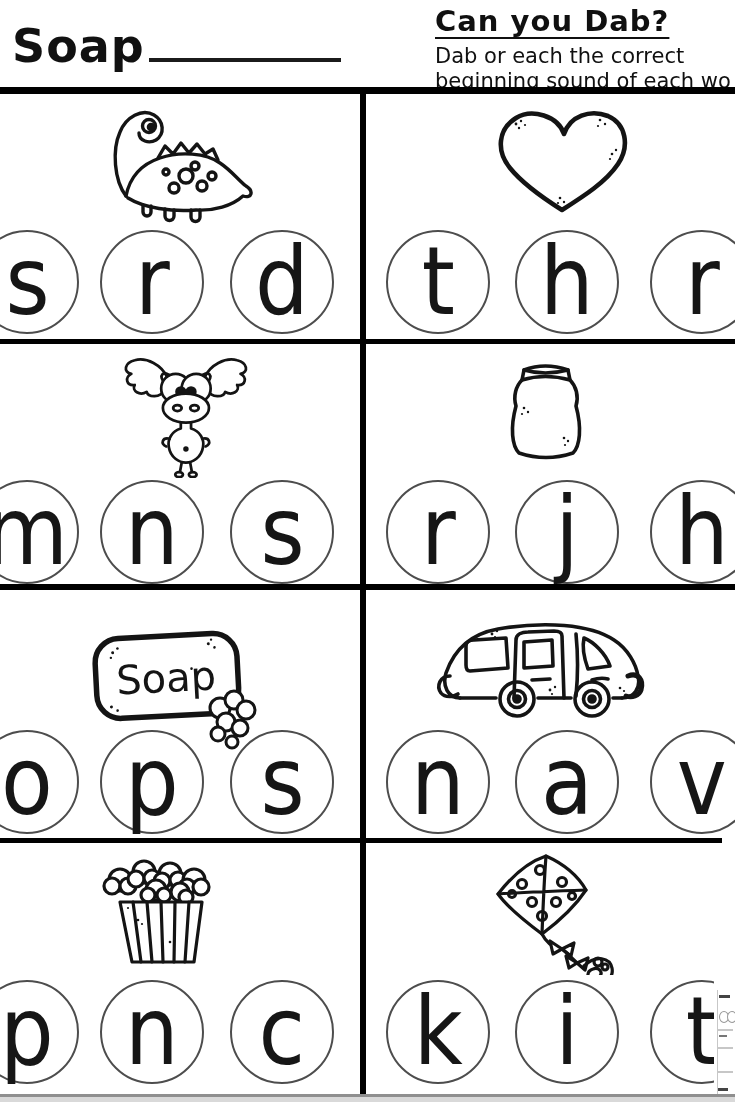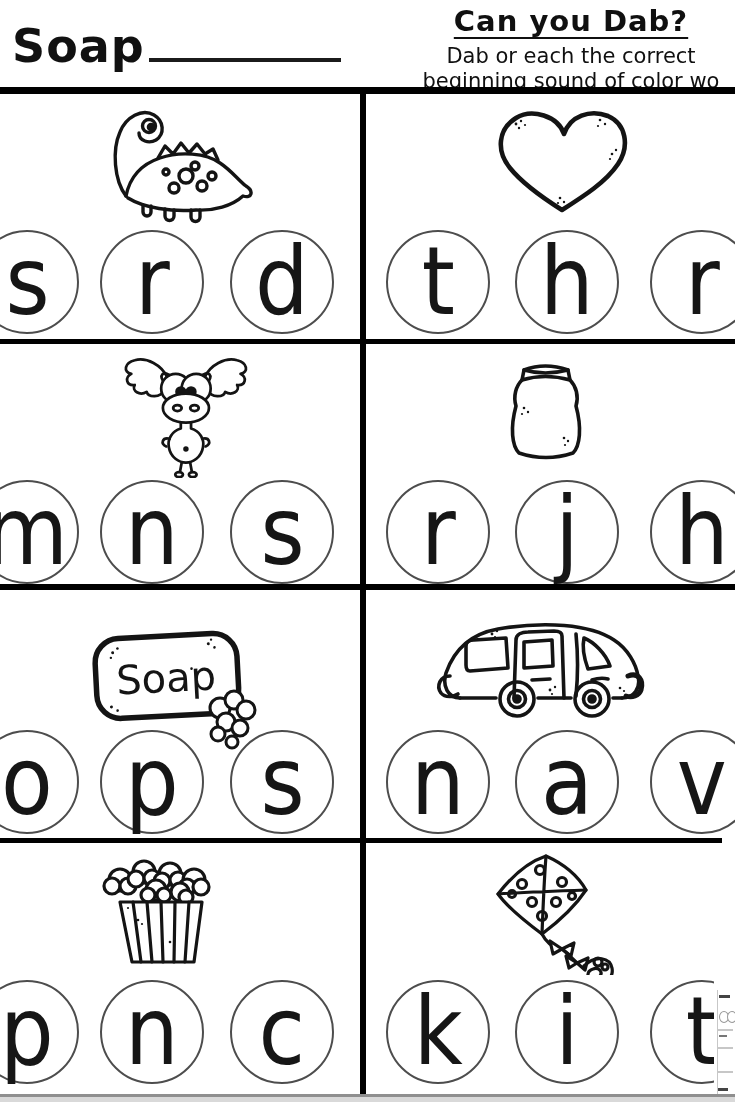--- a/index.html
+++ b/index.html
@@ -2,21 +2,21 @@
 <html><head>
 <meta charset="utf-8">
 <style>
   html,body{margin:0;padding:0;}
   body{width:735px;height:1102px;position:relative;overflow:hidden;background:#fff;
        font-family:"DejaVu Sans",sans-serif;color:#141414;}
   .abs{position:absolute;}
   
   .name-row{left:12px;top:18px;font-size:46px;font-weight:bold;letter-spacing:1px;color:#111;white-space:nowrap;}
   .name-line{display:inline-block;width:192px;border-bottom:4px solid #1b1b1b;height:40px;margin-left:4px;}
-  .title-block{right:14px;top:4px;width:300px;text-align:center;white-space:nowrap;}
+  .title-block{right:0;top:4px;width:300px;text-align:left;white-space:nowrap;}
   .ws-title{font-size:29px;font-weight:bold;color:#101010;text-decoration:underline;text-underline-offset:6px;letter-spacing:1px;}
   .ws-sub{font-size:21px;line-height:1.18;color:#101010;margin-top:6px;}
   
   .line{background:#000;}
   
   .lc{position:absolute;width:100px;height:100px;border:2px solid #4d4d4d;border-radius:50%;
       display:flex;align-items:center;justify-content:center;background:#fff;}
   .lc span{font-size:94px;line-height:1;color:#161616;transform:scaleX(.9);}
   
   svg{position:absolute;}
@@ -31,21 +31,21 @@
 </style>
 </head>
 <body>
 
 <div class="abs name-row">
   <span>Soap</span><span class="name-line"></span>
 </div>
 <div class="abs title-block">
   <div class="ws-title">Can you Dab?</div>
   <div class="ws-sub">Dab or each the correct</div>
-  <div class="ws-sub" style="margin-top:0;">beginning sound of color wo</div>
+  <div class="ws-sub" style="margin-top:0;">beginning sound of each wo</div>
 </div>
 
 <div class="abs line" style="left:0;top:87px;width:735px;height:7px;"></div>
 <div class="abs line" style="left:0;top:339px;width:735px;height:5px;"></div>
 <div class="abs line" style="left:0;top:584px;width:735px;height:6px;"></div>
 <div class="abs line" style="left:0;top:838px;width:722px;height:5px;"></div>
 <div class="abs line" style="left:360px;top:87px;width:6px;height:1015px;"></div>
 
 <svg style="left:68px;top:100px;" width="185" height="124" viewBox="0 0 185 124">
   <g class="ink" stroke-width="3.4">

